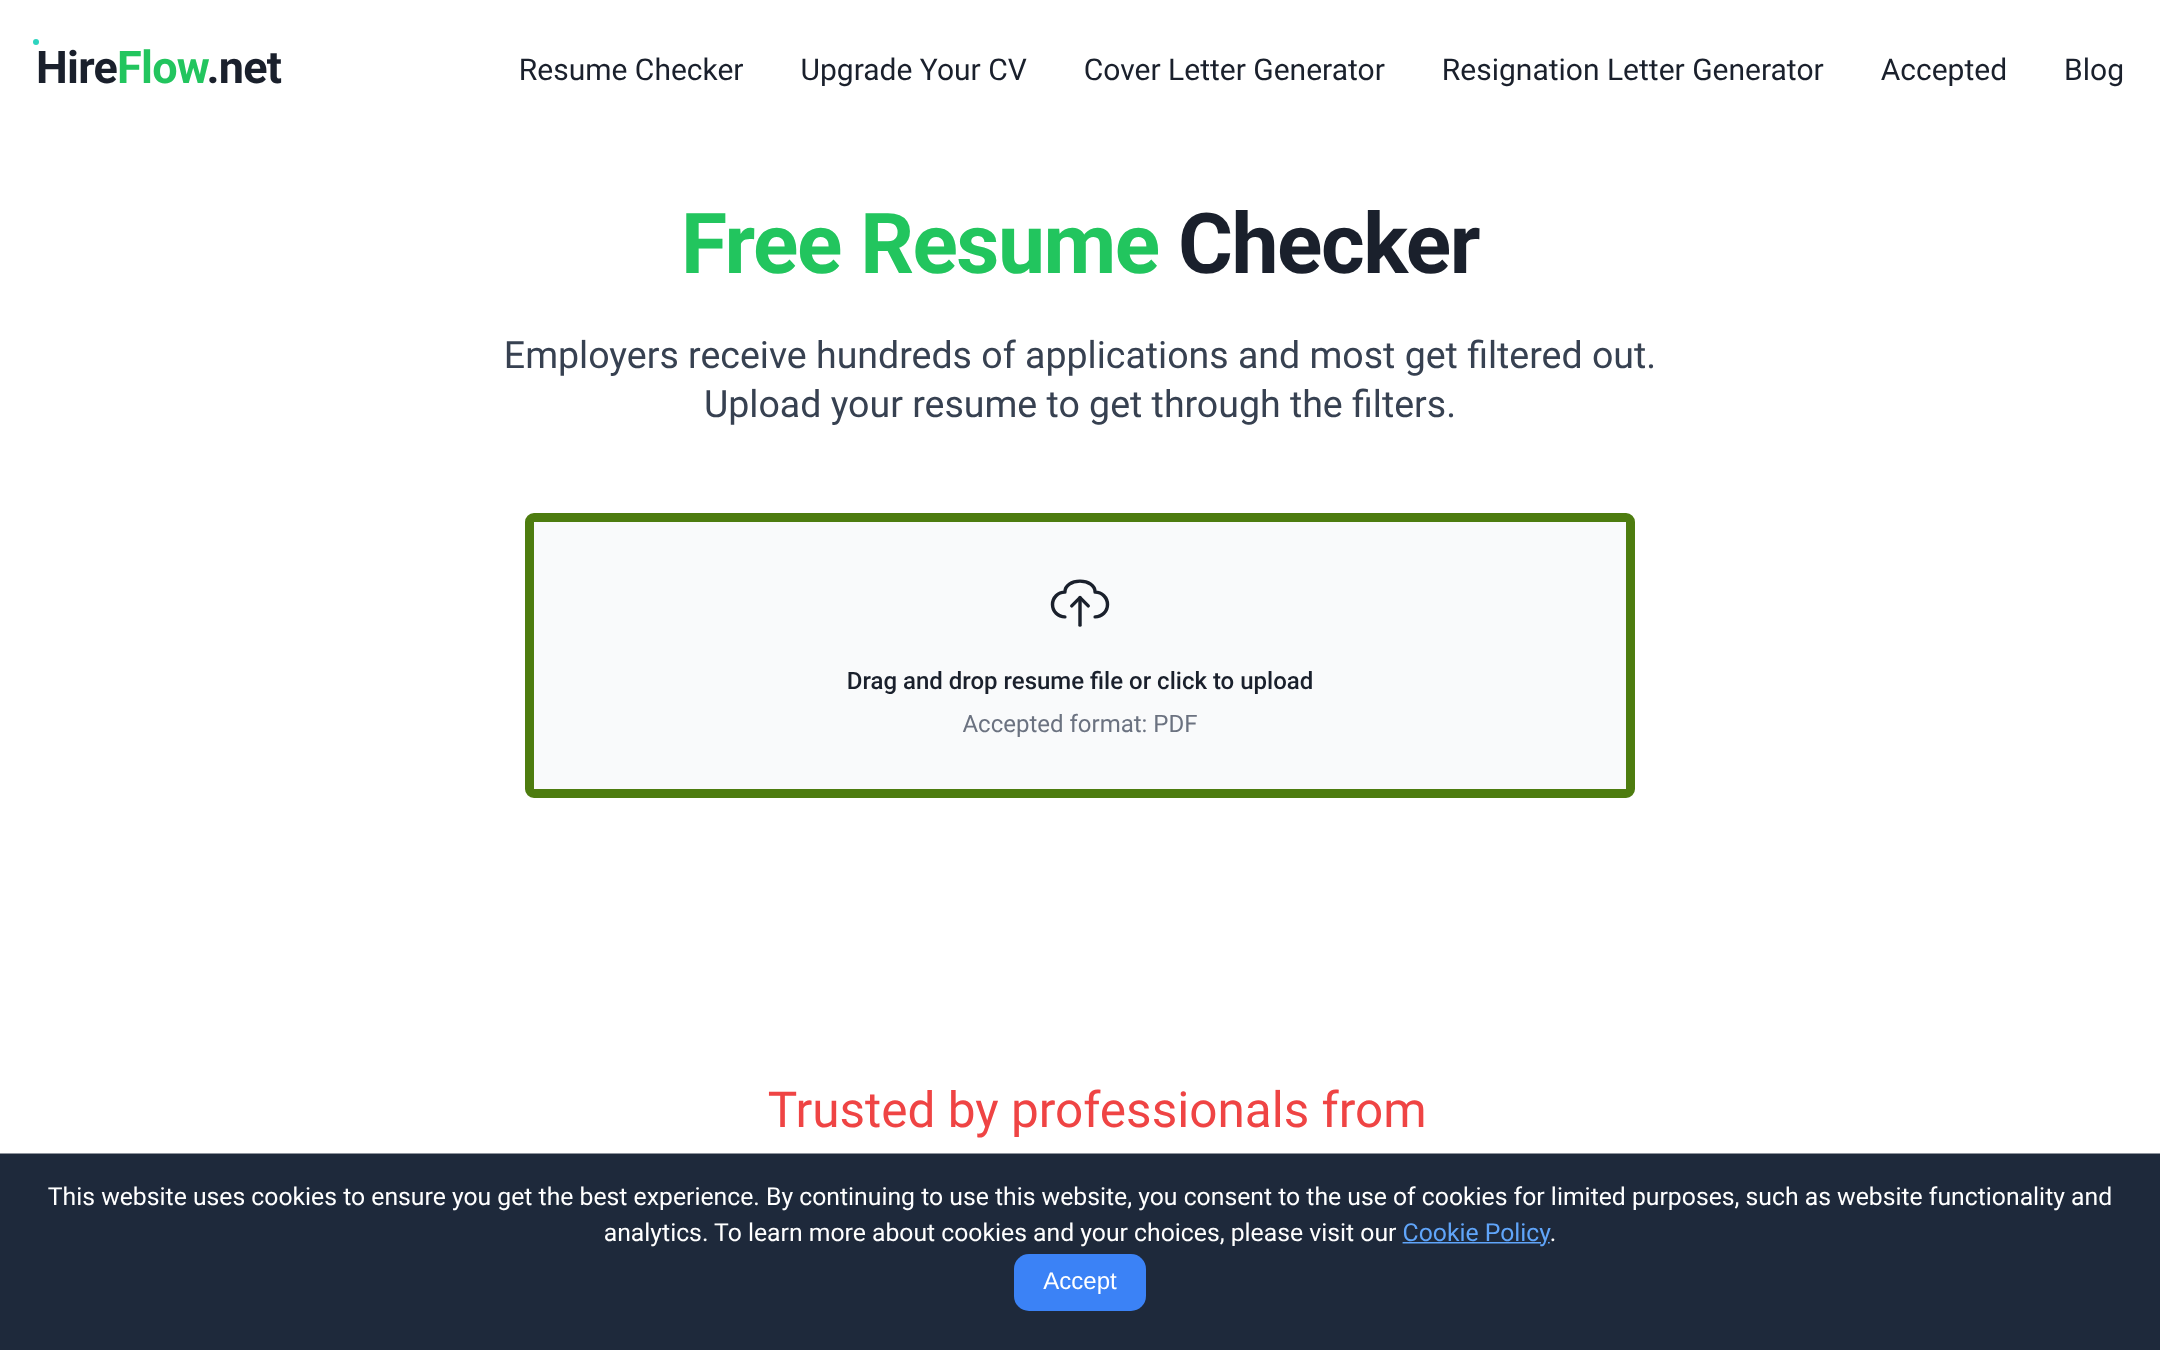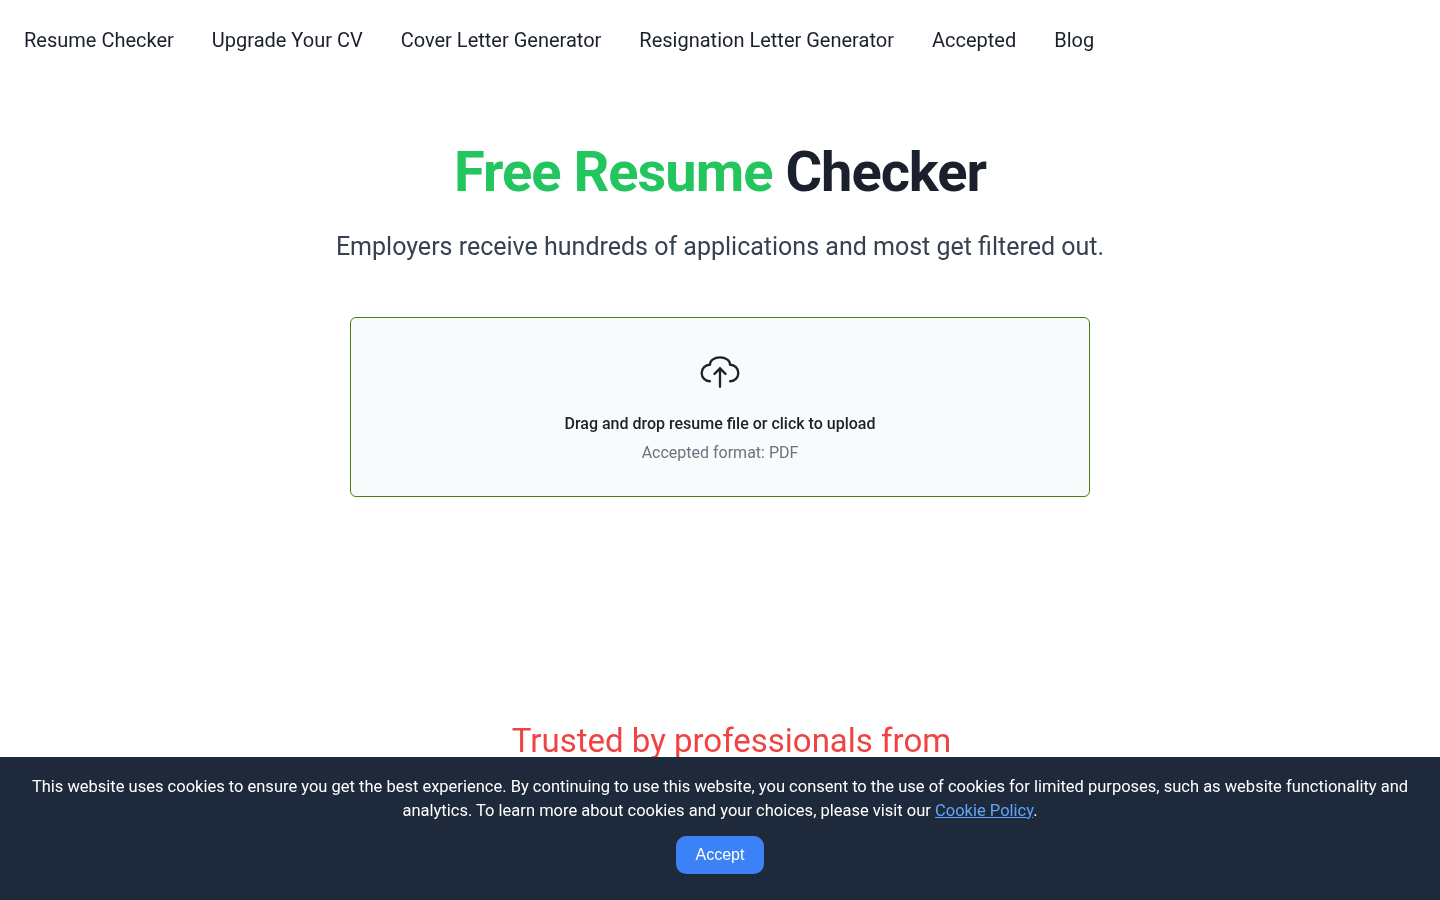--- a/index.html
+++ b/index.html
@@ -65,21 +65,21 @@
     .nav a {
       font-size: 20px;
       color: #1a202c;
       text-decoration: none;
       font-weight: 400;
       cursor: pointer;
     }
     
     .hero {
       text-align: center;
-      margin-top: 62px;
+      margin-top: 42px;
       padding: 0 40px;
     }
     
     .hero-title {
       font-size: 56px;
       font-weight: 700;
       letter-spacing: -1px;
       line-height: 1.1;
     }
     
@@ -99,21 +99,21 @@
       font-weight: 400;
       text-align: center;
     }
     
     .upload-container {
       max-width: 740px;
       margin: 54px auto 0;
     }
     
     .upload-box {
-      border: 1px solid #4d7c0f;
+      border: 6px solid #4d7c0f;
       border-radius: 6px;
       background: #f9fafb;
       padding: 36px 20px 34px;
       text-align: center;
       cursor: pointer;
     }
     
     .upload-icon {
       width: 44px;
       height: 38px;
@@ -155,21 +155,21 @@
       right: 0;
       background: #1e293b;
       color: #ffffff;
       padding: 18px 16px 26px;
       text-align: center;
     }
     
     .cookie-text {
       font-size: 16.5px;
       line-height: 1.42;
-      margin-bottom: 12px;
+      margin-bottom: 0;
     }
     
     .cookie-link {
       color: #60a5fa;
       text-decoration: underline;
       cursor: pointer;
     }
     
     .cookie-accept {
       background: #3b82f6;
@@ -180,36 +180,40 @@
       font-weight: 500;
       border-radius: 10px;
       cursor: pointer;
       margin-top: 2px;
     }
   </style>
 </head>
 <body>
 
 <header class="header">
+  <div class="logo">
+    <span class="logo-hire">Hire</span><span class="logo-flow">Flow</span><span class="logo-net">.net</span>
+  </div>
   <nav class="nav">
     <a>Resume Checker</a>
     <a>Upgrade Your CV</a>
     <a>Cover Letter Generator</a>
     <a>Resignation Letter Generator</a>
     <a>Accepted</a>
     <a>Blog</a>
   </nav>
 </header>
 
 <section class="hero">
   <h1 class="hero-title">
     <span class="hero-title-green">Free Resume</span><span class="hero-title-dark"> Checker</span>
   </h1>
   <p class="hero-subtitle">
     <span>Employers receive hundreds of applications and most get filtered out.</span><br>
+    <span>Upload your resume to get through the filters.</span>
   </p>
 
   <div class="upload-container">
     <div class="upload-box">
       <svg class="upload-icon" viewBox="0 0 48 38" fill="none" stroke="#1a202c" stroke-width="2.5">
         <path d="M35 28 C40 28 44 24 44 19 C44 14 40 10 35 10 C35 5 30 2 24 2 C18 2 13 5 13 10 C8 10 4 14 4 19 C4 24 8 28 13 28" stroke-linecap="round" stroke-linejoin="round"></path>
         <path d="M24 14 L24 34" stroke-linecap="round"></path>
         <path d="M18 20 L24 14 L30 20" stroke-linecap="round" stroke-linejoin="round"></path>
       </svg>
       <div class="upload-text">Drag and drop resume file or click to upload</div>

